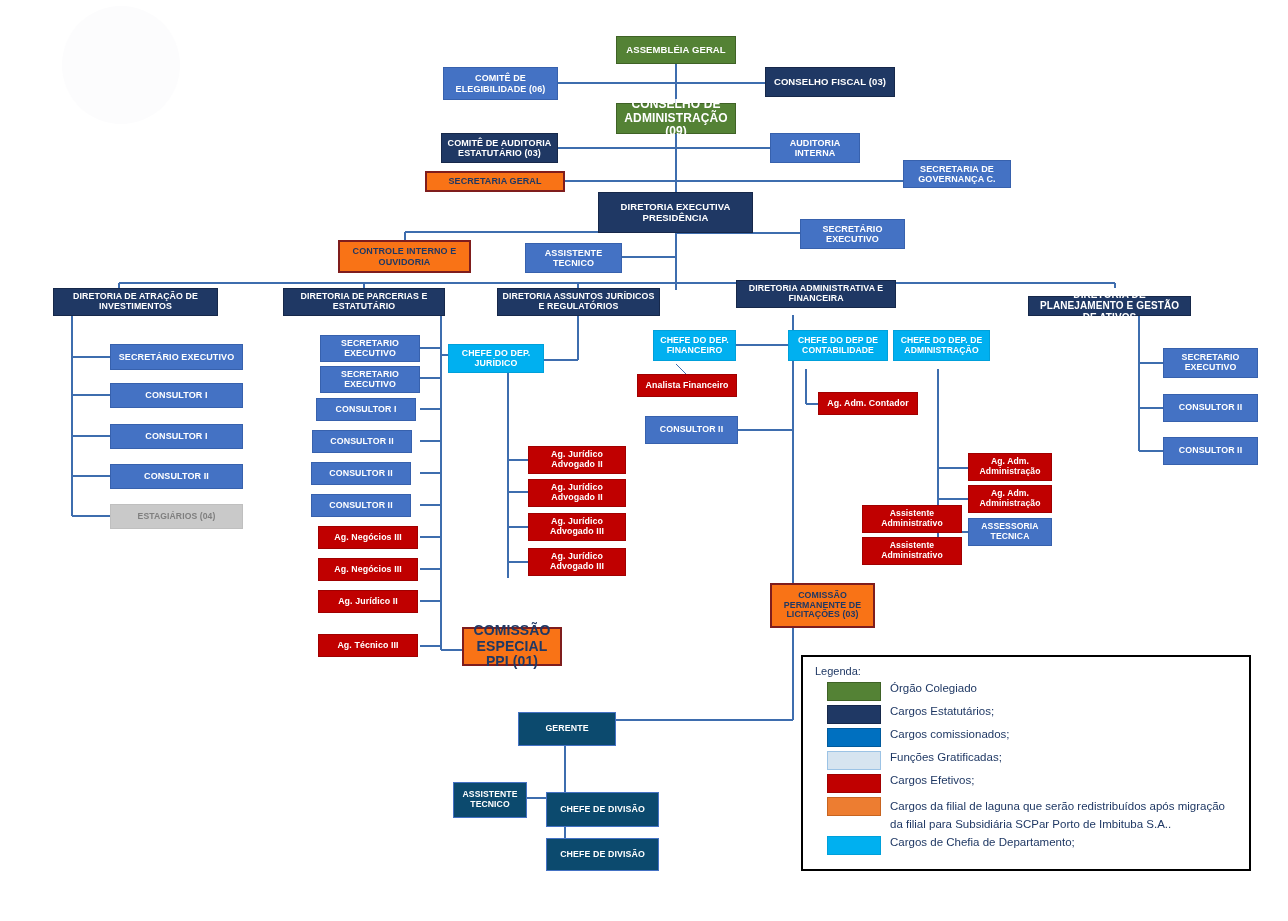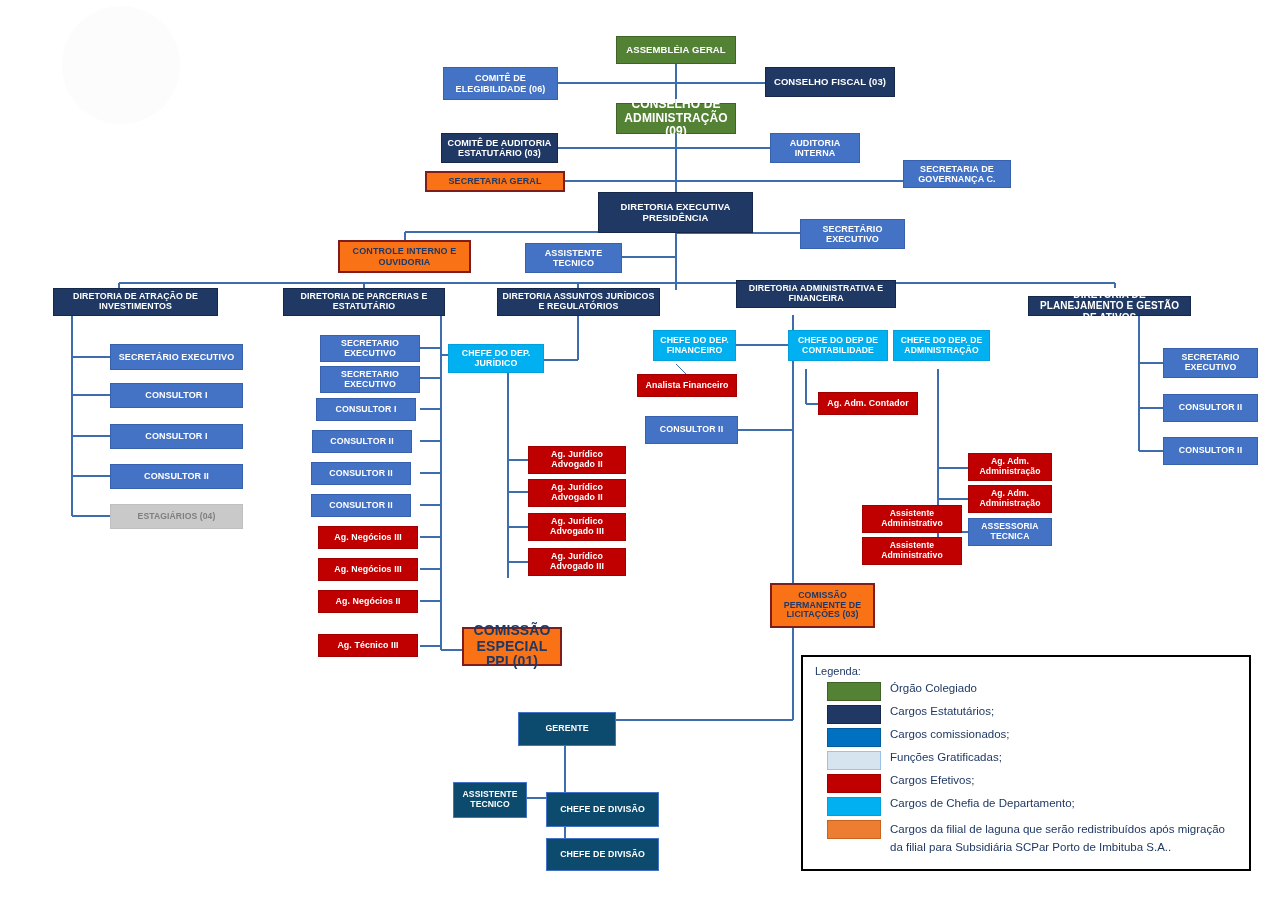--- a/index.html
+++ b/index.html
@@ -209,21 +209,21 @@
   <div class="node c-blue" style="left:312px;top:430px;width:100px;height:23px;font-size:8.8px;">CONSULTOR II</div>
 
   <div class="node c-blue" style="left:311px;top:462px;width:100px;height:23px;font-size:8.8px;">CONSULTOR II</div>
 
   <div class="node c-blue" style="left:311px;top:494px;width:100px;height:23px;font-size:8.8px;">CONSULTOR II</div>
 
   <div class="node c-red" style="left:318px;top:526px;width:100px;height:23px;font-size:8.8px;">Ag. Negócios III</div>
 
   <div class="node c-red" style="left:318px;top:558px;width:100px;height:23px;font-size:8.8px;">Ag. Negócios III</div>
 
-  <div class="node c-red" style="left:318px;top:590px;width:100px;height:23px;font-size:8.8px;">Ag. Negócios II</div>
+  <div class="node c-red" style="left:318px;top:590px;width:100px;height:23px;font-size:8.8px;">Ag. Jurídico II</div>
 
   <div class="node c-red" style="left:318px;top:634px;width:100px;height:23px;font-size:8.8px;">Ag. Técnico III</div>
 
   <div class="node c-lblue" style="left:462px;top:627px;width:100px;height:39px;font-size:14px;">COMISSÃO ESPECIAL PPI (01)</div>
 
   <div class="node c-navy" style="left:497px;top:288px;width:163px;height:28px;font-size:8.8px;">DIRETORIA  ASSUNTOS JURÍDICOS E REGULATÓRIOS</div>
 
   <div class="node c-cyan" style="left:448px;top:344px;width:96px;height:29px;font-size:8.8px;">CHEFE DO DEP. JURÍDICO</div>
 
   <div class="node c-red" style="left:528px;top:446px;width:98px;height:28px;font-size:8.8px;">Ag. Jurídico Advogado II</div>
@@ -295,26 +295,26 @@
     </div>
 
     <div class="legend-row">
       <span class="legend-swatch sw-lblue"></span>
       <span class="legend-label">Funções Gratificadas;</span>
     </div>
 
     <div class="legend-row">
       <span class="legend-swatch sw-red"></span>
       <span class="legend-label">Cargos Efetivos;</span>
-    </div>
-
-    <div class="legend-row">
-      <span class="legend-swatch sw-cyan"></span>
-      <span class="legend-label">Cargos de Chefia de Departamento;</span>
     </div>
 
     <div class="legend-row wrap">
       <span class="legend-swatch sw-orange"></span>
       <span class="legend-label">Cargos da filial de laguna que serão redistribuídos após migração da filial para Subsidiária SCPar Porto de Imbituba S.A..</span>
     </div>
+
+    <div class="legend-row">
+      <span class="legend-swatch sw-cyan"></span>
+      <span class="legend-label">Cargos de Chefia de Departamento;</span>
+    </div>
   </div>
 
 </div>
 
 </body></html>

